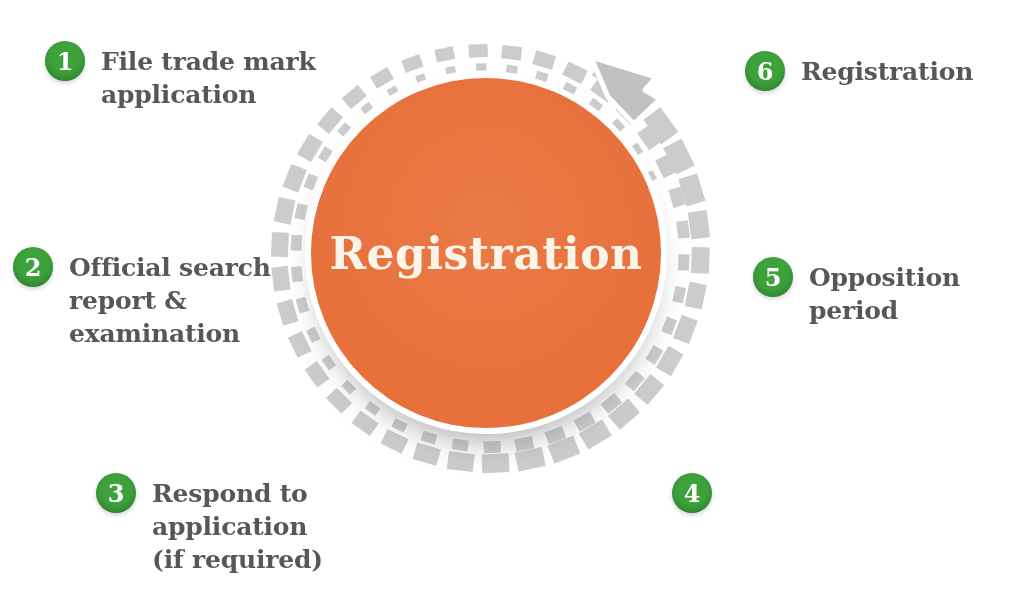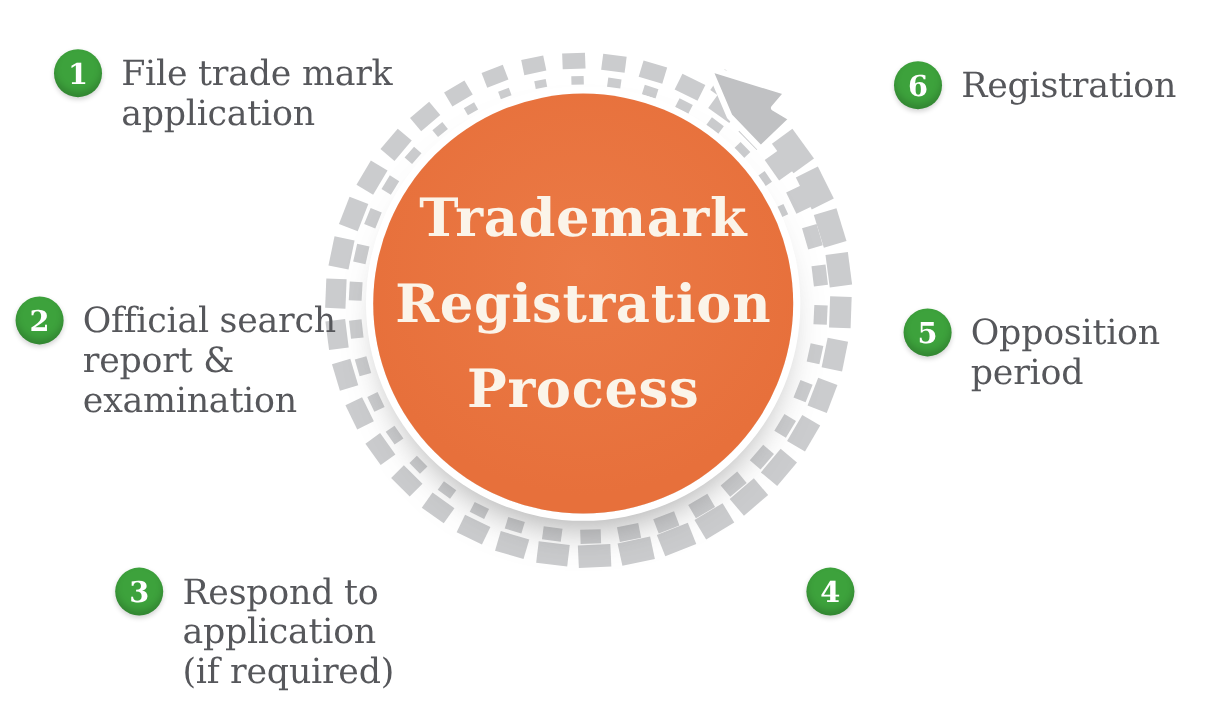--- a/index.html
+++ b/index.html
@@ -42,22 +42,22 @@
     margin-top:-4px;
     border-radius:50%;
     background:var(--green);
     color:#ffffff;
     font-size:24px;font-weight:bold;
     display:flex;align-items:center;justify-content:center;
     box-shadow:inset 0 -4px 6px rgba(0,0,0,0.18), 0 2px 4px rgba(0,0,0,0.18);
   }
   .step-label{
     color:var(--label);
-    font-size:29px;
-    font-weight:normal;
+    font-size:25px;
+    font-weight:bold;
     line-height:33px;
     white-space:pre-line;
     letter-spacing:-0.2px;
   }
   
   .step-1{left:45px;top:45px;}
   .step-2{left:13px;top:251px;}
   .step-3{left:96px;top:477px;}
   .step-4{left:672px;top:477px;}
   .step-5{left:753px;top:261px;}
@@ -146,23 +146,21 @@
       <rect x="-13.631810493350994" y="-9.401248616104134" width="27.263620986701987" height="18.802497232208268" fill="#CBCCCE" transform="translate(699.0,224.8) rotate(82.5)"></rect>
       <rect x="-14.300335989280985" y="-9.862300682262749" width="28.60067197856197" height="19.724601364525498" fill="#CBCCCE" transform="translate(691.8,190.0) rotate(73.0)"></rect>
       <rect x="-14.894607325933407" y="-10.27214298340235" width="29.789214651866814" height="20.5442859668047" fill="#CBCCCE" transform="translate(679.0,156.7) rotate(63.5)"></rect>
       <rect x="-15.296588241129832" y="-10.549371200779195" width="30.593176482259665" height="21.09874240155839" fill="#CBCCCE" transform="translate(660.8,125.9) rotate(54.0)"></rect>
       <rect x="-15.436495574769994" y="-10.645859017082755" width="30.87299114953999" height="21.29171803416551" fill="#CBCCCE" transform="translate(637.8,98.5) rotate(44.5)"></rect>
       <rect x="-15.310310562021291" y="-10.558834870359512" width="30.620621124042582" height="21.117669740719023" fill="#CBCCCE" transform="translate(610.5,75.2) rotate(35.0)"></rect>
       <polygon points="591,57 656,77 645,90 660,99 634,124 608,97" fill="#C0C1C3" stroke="#ffffff" stroke-width="5" stroke-linejoin="round"></polygon>
     </svg>
 
   <div class="center-circle">
-    <div class="title-line">Trademark</div>
     <div class="title-line">Registration</div>
-    <div class="title-line">Process</div>
   </div>
 
   <div class="step step-1">
     <div class="badge">1</div>
     <div class="step-label">File trade mark
 application</div>
   </div>
 
   <div class="step step-2">
     <div class="badge">2</div>

